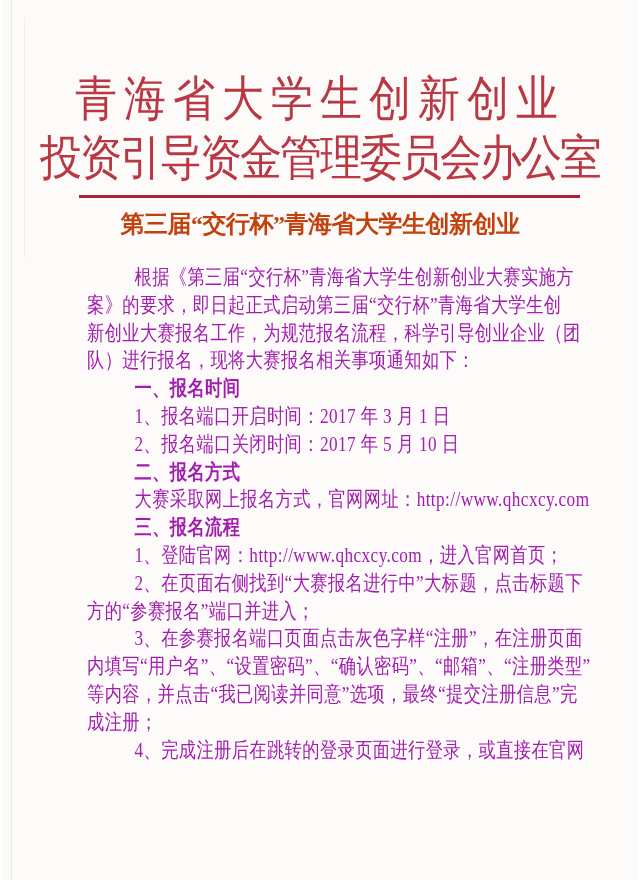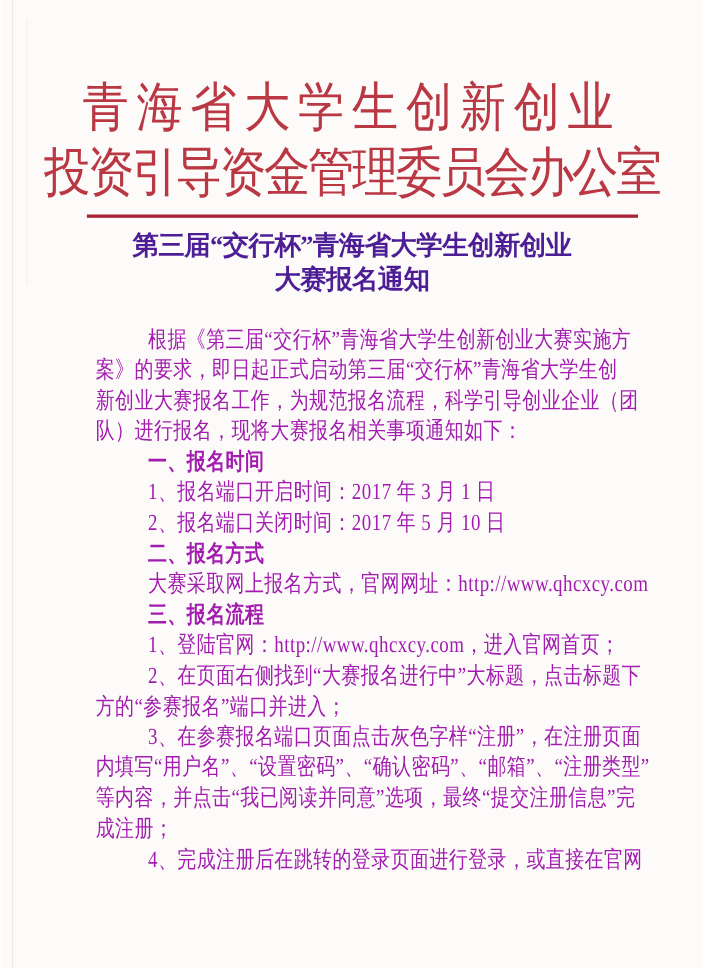--- a/index.html
+++ b/index.html
@@ -80,23 +80,22 @@
   <div class="scan-edge"></div>
   <div class="scan-edge-2"></div>
 
   <div class="letterhead" style="color: rgb(185, 56, 68);">
     <div class="lh-line1">青海省大学生创新创业</div>
     <div class="lh-line2">投资引导资金管理委员会办公室</div>
   </div>
 
   <div class="red-rule" style="background: rgb(168, 35, 53);"></div>
 
-  <h1 class="doc-title" style="color: #4c1d95;">
+  <h1 class="doc-title" style="color: #c2410c;">
     <span>第三届“交行杯”青海省大学生创新创业</span>
-    <span>大赛报名通知</span>
   </h1>
 
   <div class="doc-body" style="color: #a21caf;">
       <div class="line indent">根据《第三届“交行杯”青海省大学生创新创业大赛实施方</div>
       <div class="line">案》的要求，即日起正式启动第三届“交行杯”青海省大学生创</div>
       <div class="line">新创业大赛报名工作，为规范报名流程，科学引导创业企业（团</div>
       <div class="line">队）进行报名，现将大赛报名相关事项通知如下：</div>
       <div class="line indent bold">一、报名时间</div>
       <div class="line indent">1、报名端口开启时间：2017 年 3 月 1 日</div>
       <div class="line indent">2、报名端口关闭时间：2017 年 5 月 10 日</div>

